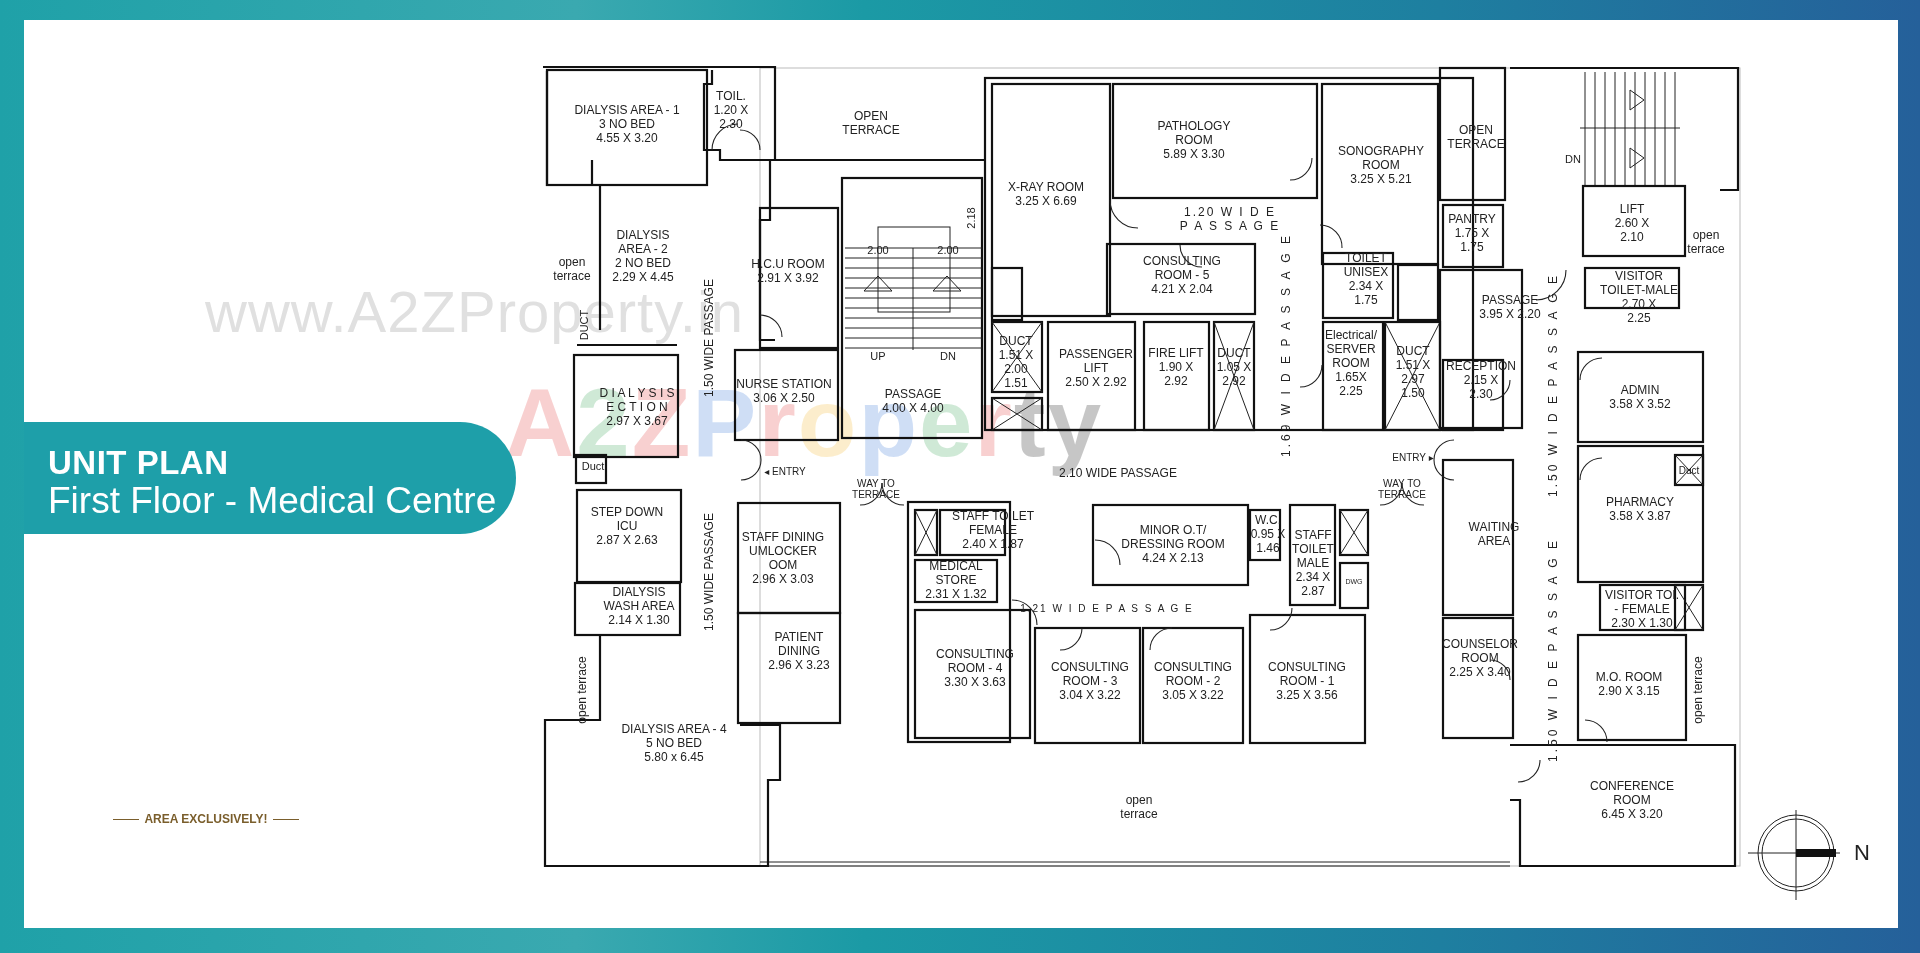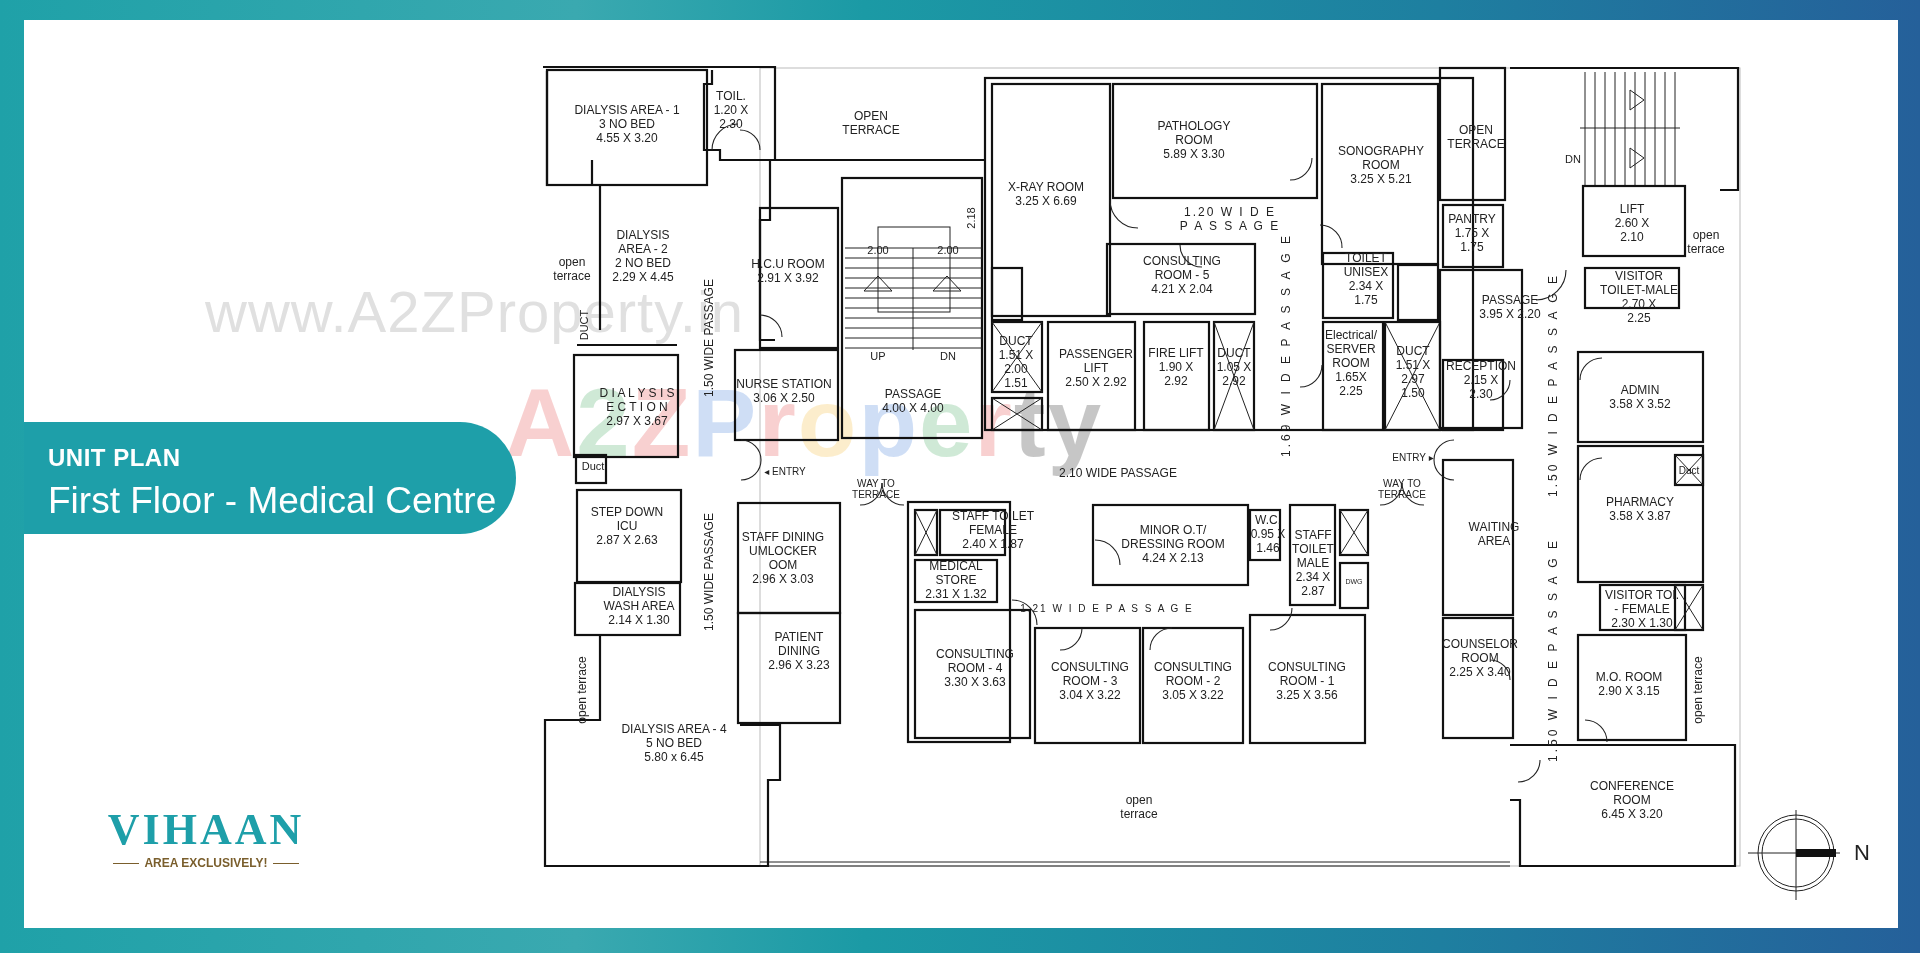--- a/index.html
+++ b/index.html
@@ -12,21 +12,21 @@
   .wall{fill:none;stroke:#111;stroke-width:2.2;}
   .thin{fill:none;stroke:#222;stroke-width:1;}
   .door{fill:none;stroke:#222;stroke-width:1.1;}
   .faint{fill:none;stroke:#bbb;stroke-width:1;}
   .watermark{position:absolute;left:205px;top:278px;font-size:58px;color:#d6d6d6;opacity:.75;letter-spacing:1px;white-space:nowrap;}
   .wm2{position:absolute;left:505px;top:368px;font-size:96px;font-weight:bold;opacity:.22;letter-spacing:2px;white-space:nowrap;}
   .wm2 span:nth-child(1){color:#e0302f}.wm2 span:nth-child(2){color:#2aa04a}.wm2 span:nth-child(3){color:#e0302f}
   .wm2 span:nth-child(4){color:#2b6fd6}.wm2 span:nth-child(5){color:#e0302f}.wm2 span:nth-child(6){color:#f3b21b}
   .wm2 span:nth-child(7){color:#2b6fd6}.wm2 span:nth-child(8){color:#2aa04a}.wm2 span:nth-child(9){color:#e0302f}
   .banner{position:absolute;left:24px;top:422px;width:492px;height:112px;background:#1e9fa9;border-radius:0 56px 56px 0;color:#fff;}
-  .banner .t1{position:absolute;left:24px;top:22px;font-size:24px;font-weight:bold;letter-spacing:.5px;}
+  .banner .t1{position:absolute;left:24px;top:22px;font-size:33px;font-weight:bold;letter-spacing:.5px;}
   .banner .t2{position:absolute;left:24px;top:58px;font-size:37px;}
   .logo{position:absolute;left:96px;top:808px;width:220px;text-align:center;}
   .logo .name{font-family:"Liberation Serif",serif;font-size:44px;color:#1e9fa9;letter-spacing:3px;line-height:44px;font-weight:bold;}
   .logo .tag{font-size:12px;font-weight:bold;color:#7a5e2c;margin-top:4px;white-space:nowrap;}
   .logo .tag .ln{display:inline-block;width:26px;height:1px;background:#7a5e2c;vertical-align:middle;margin:0 5px;}
 </style>
 </head>
 <body>
 
 <div class="sheet"></div>
@@ -276,15 +276,14 @@
     <text x="1354" y="584" text-anchor="middle" font-size="7" fill="#222" font-family="Liberation Sans, sans-serif"><tspan x="1354" dy="0">DWG</tspan></text>
     <text x="1862" y="860" text-anchor="middle" font-size="22" fill="#222" font-family="Liberation Sans, sans-serif"><tspan x="1862" dy="0">N</tspan></text>
   </svg>
 
 <div class="banner">
   <div class="t1">UNIT PLAN</div>
   <div class="t2">First Floor - Medical Centre</div>
 </div>
 
 <div class="logo">
-  <div class="name">VIHAAN</div>
   <div class="tag"><span class="ln"></span><span>AREA EXCLUSIVELY!</span><span class="ln"></span></div>
 </div>
 
 </body></html>

